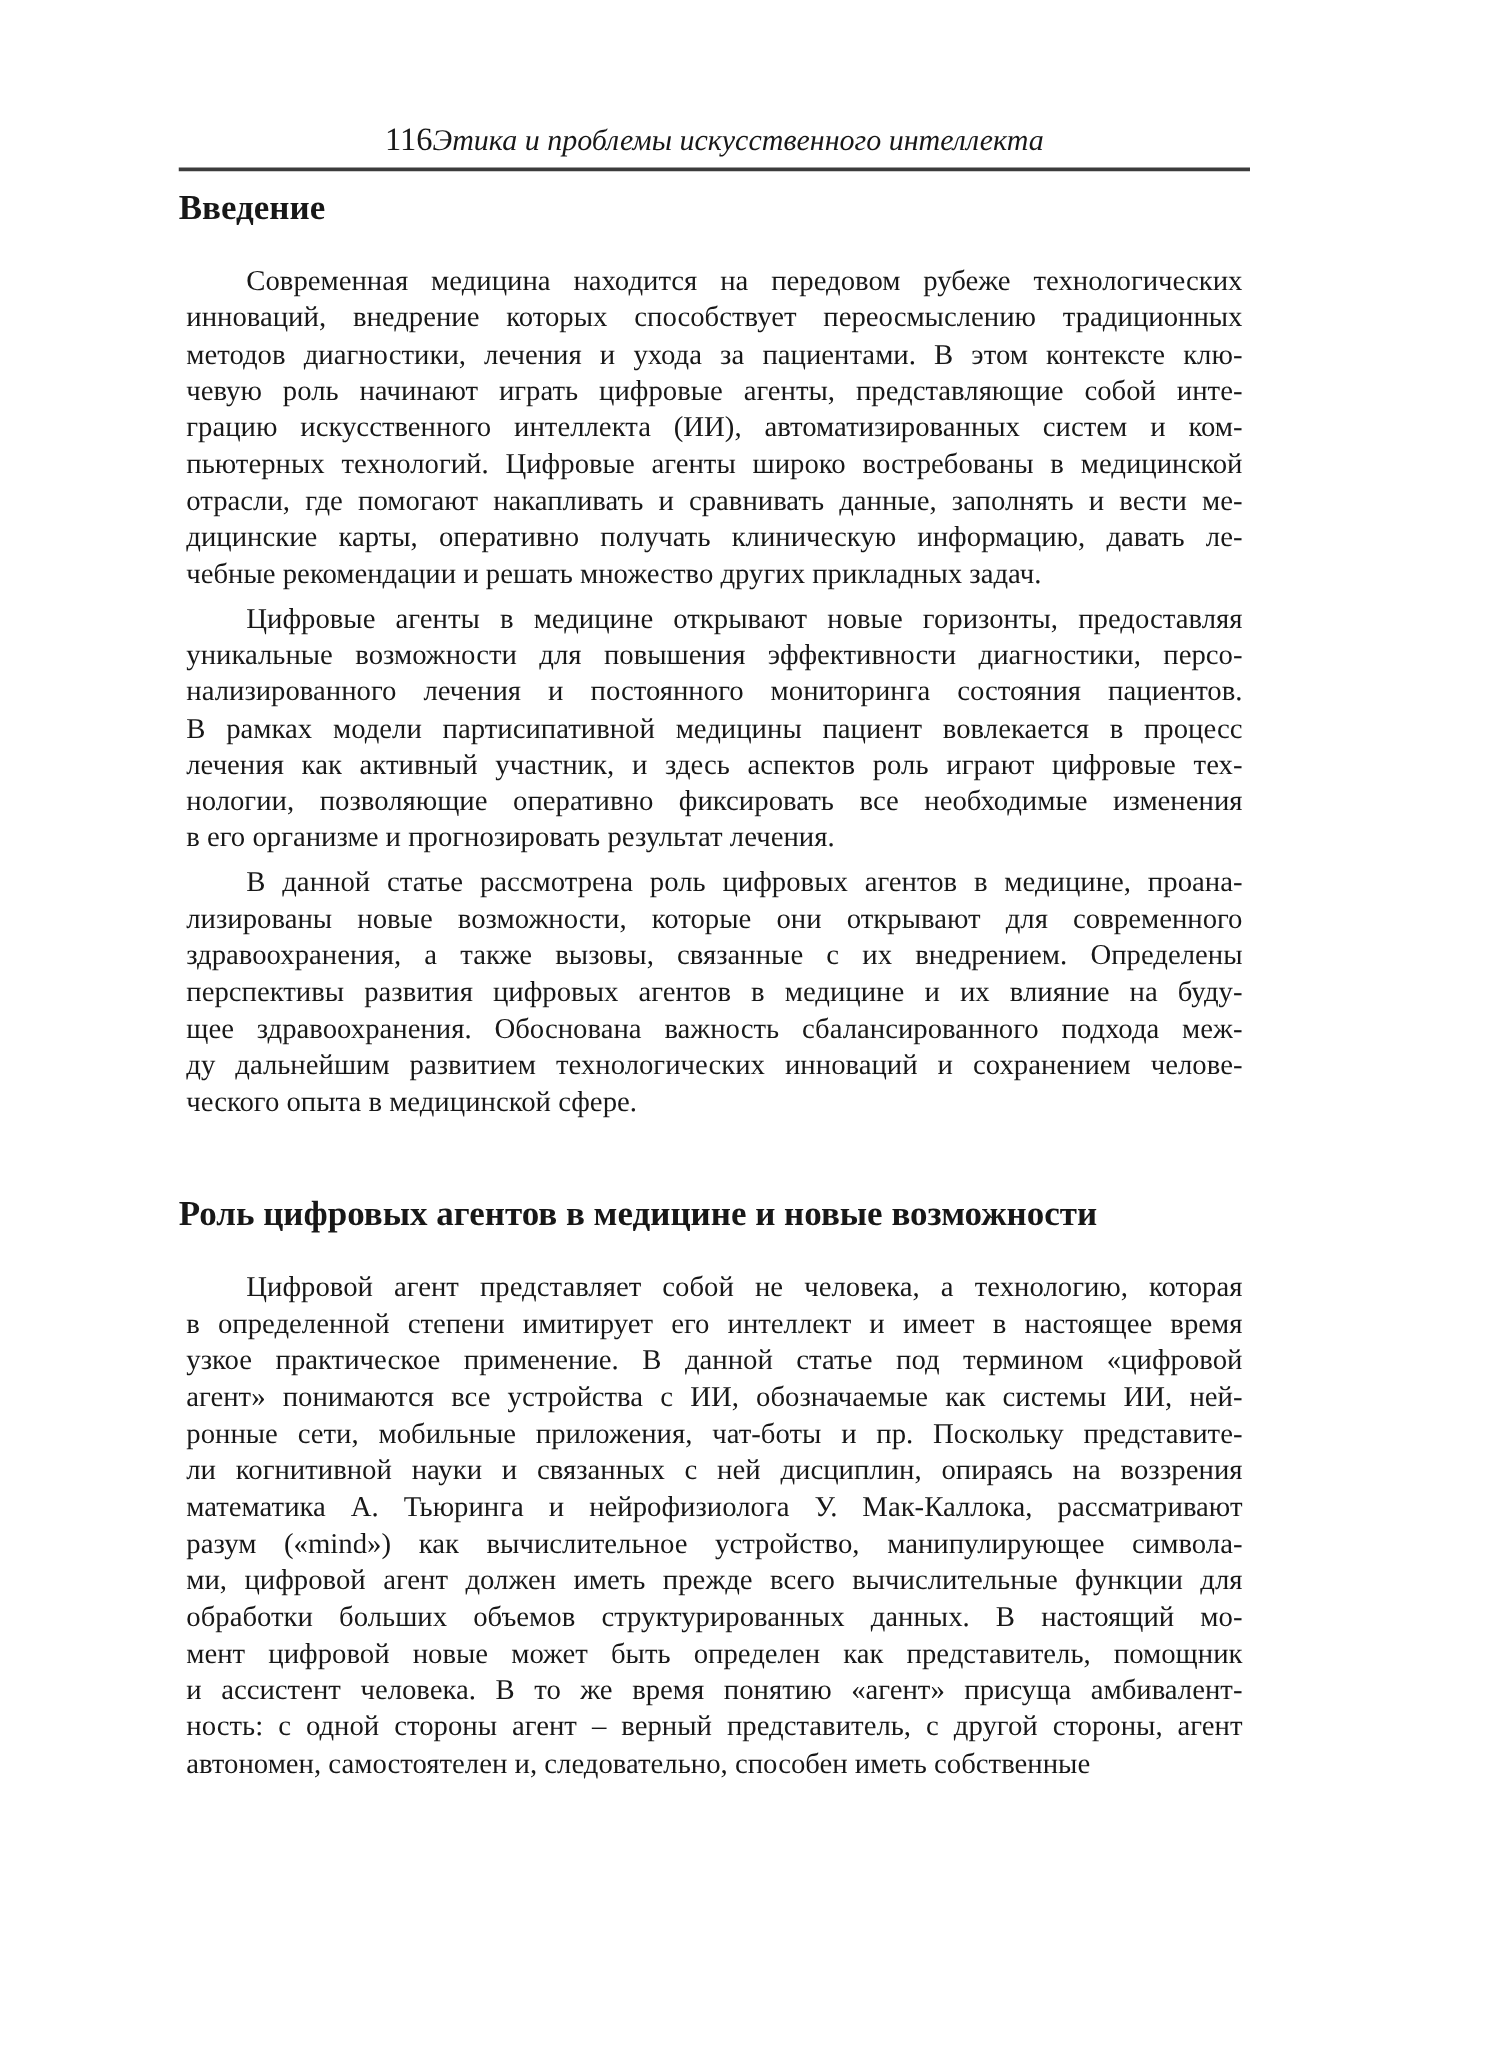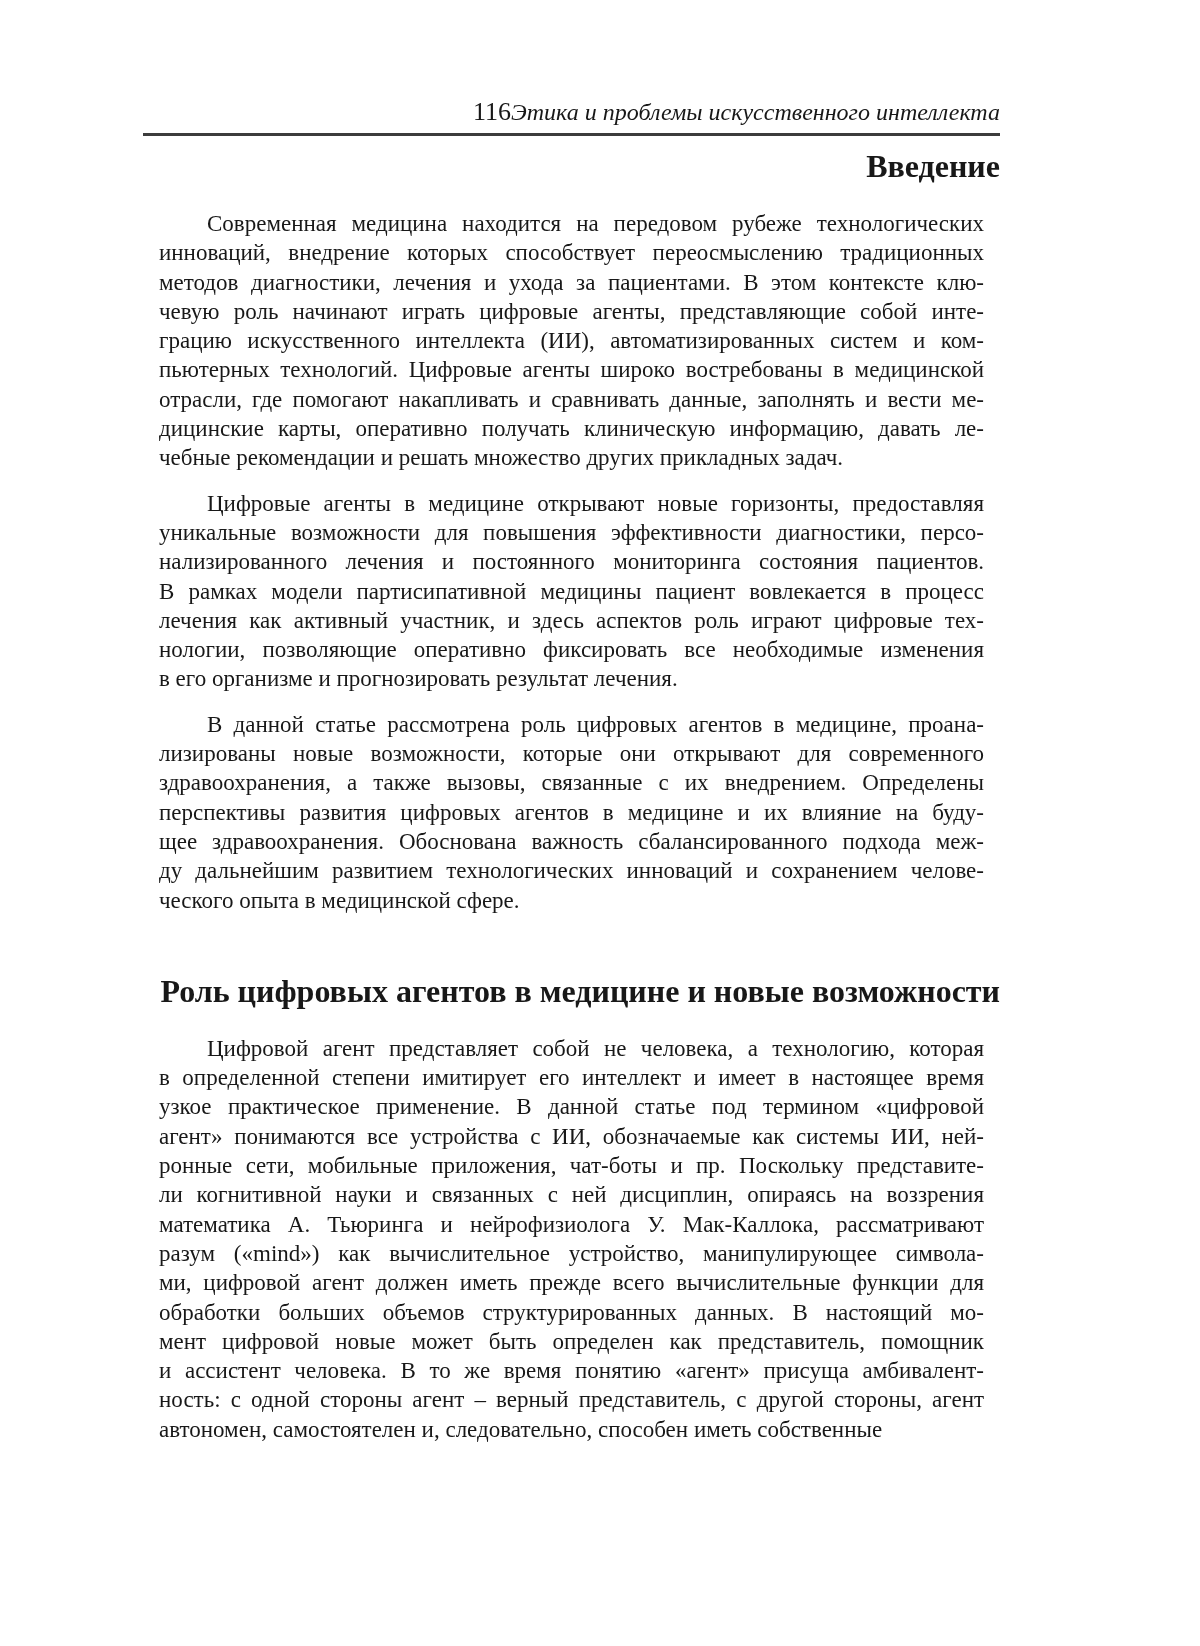--- a/index.html
+++ b/index.html
@@ -10,44 +10,44 @@
     color: var(--text, #181818);
     font-family: "Liberation Serif", "DejaVu Serif", serif;
     overflow: hidden;
   }
   .content {
     width: 857px;
     margin-left: 143px;
   }
   .running-header {
     display: flex;
-    justify-content: flex-end;
+    justify-content: center;
     align-items: baseline;
     margin-top: 98px;
     padding-bottom: 7px;
     border-bottom: 3px solid var(--rule, #3c3c3c);
   }
   .page-number {
     font-size: 26px;
     line-height: 28px;
   }
   .running-title {
     font-style: italic;
     font-size: 24px;
     line-height: 28px;
   }
   .section-heading {
     font-weight: bold;
-    font-size: 32px;
+    font-size: 28px;
     line-height: 30px;
-    text-align: right;
+    text-align: left;
   }
   
   .section-heading:first-child { margin-top: 15px; }
-  .paragraph { margin: 16px; }
+  .paragraph { margin: 6px; }
   .section-heading + .paragraph { margin-top: 28px; }
   .paragraph + .section-heading { margin-top: 61px; font-family: Liberation Serif, serif; }
   .line {
     font-size: 23px;
     line-height: 29.3px;
     text-align: justify;
     text-align-last: justify;
     white-space: normal;
   }
   .line.first { text-indent: 48px; }

